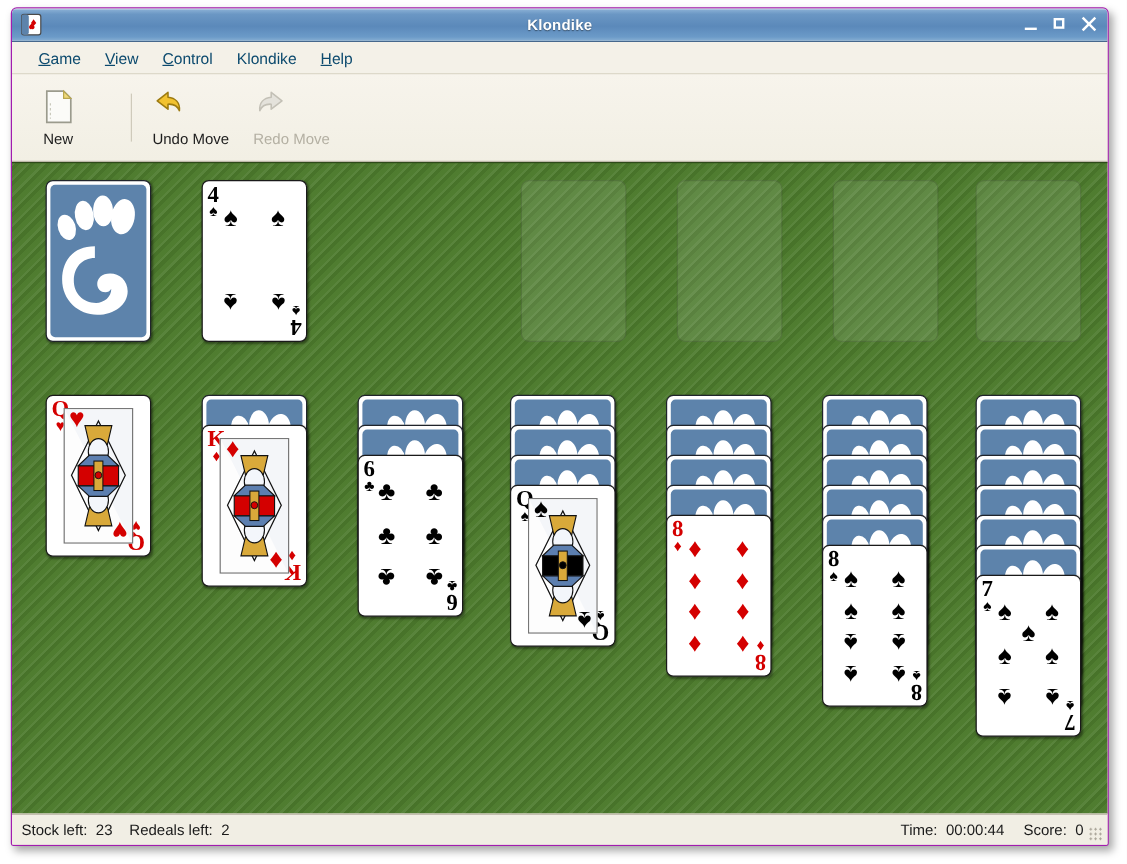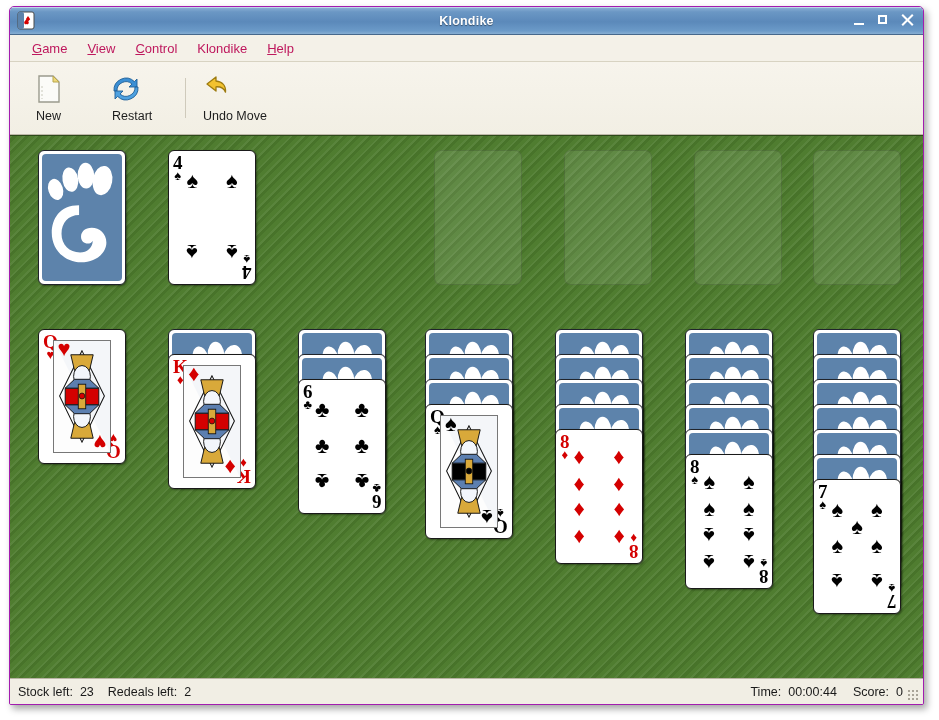--- a/index.html
+++ b/index.html
@@ -81,21 +81,21 @@
 
   
   .menubar {
     flex: 0 0 26px; height: 26px;
     background: #f4f1e8;
     border-bottom: 1px solid #d8d3c2;
     display: flex; align-items: center;
     padding-left: 12px;
   }
   .menu-item {
-    font-size: 13px; color: #be185d;
+    font-size: 13px; color: #0c4a6e;
     padding: 3px 10px;
     cursor: default;
     white-space: nowrap;
   }
   .menu-item .mn { text-decoration: underline; }
 
   
   .toolbar {
     flex: 0 0 72px; height: 72px;
     background: linear-gradient(to bottom,#f7f4ec 0%, #f2efe4 100%);
@@ -265,42 +265,41 @@
             <path d="M3 2 h14 l6 6 v20 h-20 z" fill="#fbfbf8" stroke="#9b9b8d" stroke-width="1.4"></path>
             <path d="M17 2 l6 6 h-6 z" fill="#efd97a" stroke="#b8a64f" stroke-width="1"></path>
             <g stroke="#c9c9bc" stroke-width="1" stroke-dasharray="2 2">
               <line x1="6" y1="12" x2="6" y2="25"></line>
             </g>
           </svg>
         </span>
         <span class="tb-lbl">New</span>
       </div>
 
-      <div class="tb-btn">
-        <span class="tb-ico">
-          <svg width="28" height="28" viewBox="0 0 28 28">
-            <path d="M5 16 a9 9 0 0 1 15 -7 l-3 3 h8 v-8 l-2.6 2.6 A12 12 0 0 0 2 16 z" fill="#3b8fd4" stroke="#1f5f96" stroke-width="0.9"></path>
-            <path d="M23 12 a9 9 0 0 1 -15 7 l3 -3 h-8 v8 l2.6 -2.6 A12 12 0 0 0 26 12 z" fill="#4ea1e0" stroke="#1f5f96" stroke-width="0.9"></path>
-          </svg>
-        </span>
-        <span class="tb-lbl">Restart</span>
-      </div>
 
 
       <div class="tb-sep"></div>
 
       <div class="tb-btn">
         <span class="tb-ico">
           <svg width="28" height="28" viewBox="0 0 28 28">
             <path d="M13 6 v-4 l-9 7 l9 7 v-4.2 c5 -0.3 8 1.6 9.5 5.4 c0.6 -6.6 -3.2 -10.6 -9.5 -11.2 z" fill="#f2c230" stroke="#9d7b10" stroke-width="1.3" stroke-linejoin="round"></path>
           </svg>
         </span>
         <span class="tb-lbl">Undo Move</span>
       </div>
 
+      <div class="tb-btn disabled">
+        <span class="tb-ico">
+          <svg width="28" height="28" viewBox="0 0 28 28">
+            <path d="M15 6 v-4 l9 7 l-9 7 v-4.2 c-5 -0.3 -8 1.6 -9.5 5.4 c-0.6 -6.6 3.2 -10.6 9.5 -11.2 z" fill="#e4e2db" stroke="#c3c0b6" stroke-width="1.3" stroke-linejoin="round"></path>
+          </svg>
+        </span>
+        <span class="tb-lbl">Redo Move</span>
+      </div>
 
 
     </div>
 
     <div class="board" id="board">
         <div class="card back" style="left: 28px; top: 14px;">
           <div class="back-inner"><svg viewBox="0 0 82 129" width="100%" height="100%" preserveAspectRatio="none">
               <ellipse cx="14" cy="36" rx="7.5" ry="11" fill="#ffffff" transform="rotate(-18 14 36)"></ellipse>
               <ellipse cx="29" cy="26" rx="8" ry="12.5" fill="#ffffff" transform="rotate(-10 29 26)"></ellipse>
               <ellipse cx="45" cy="22" rx="8.5" ry="13" fill="#ffffff" transform="rotate(-2 45 22)"></ellipse>

